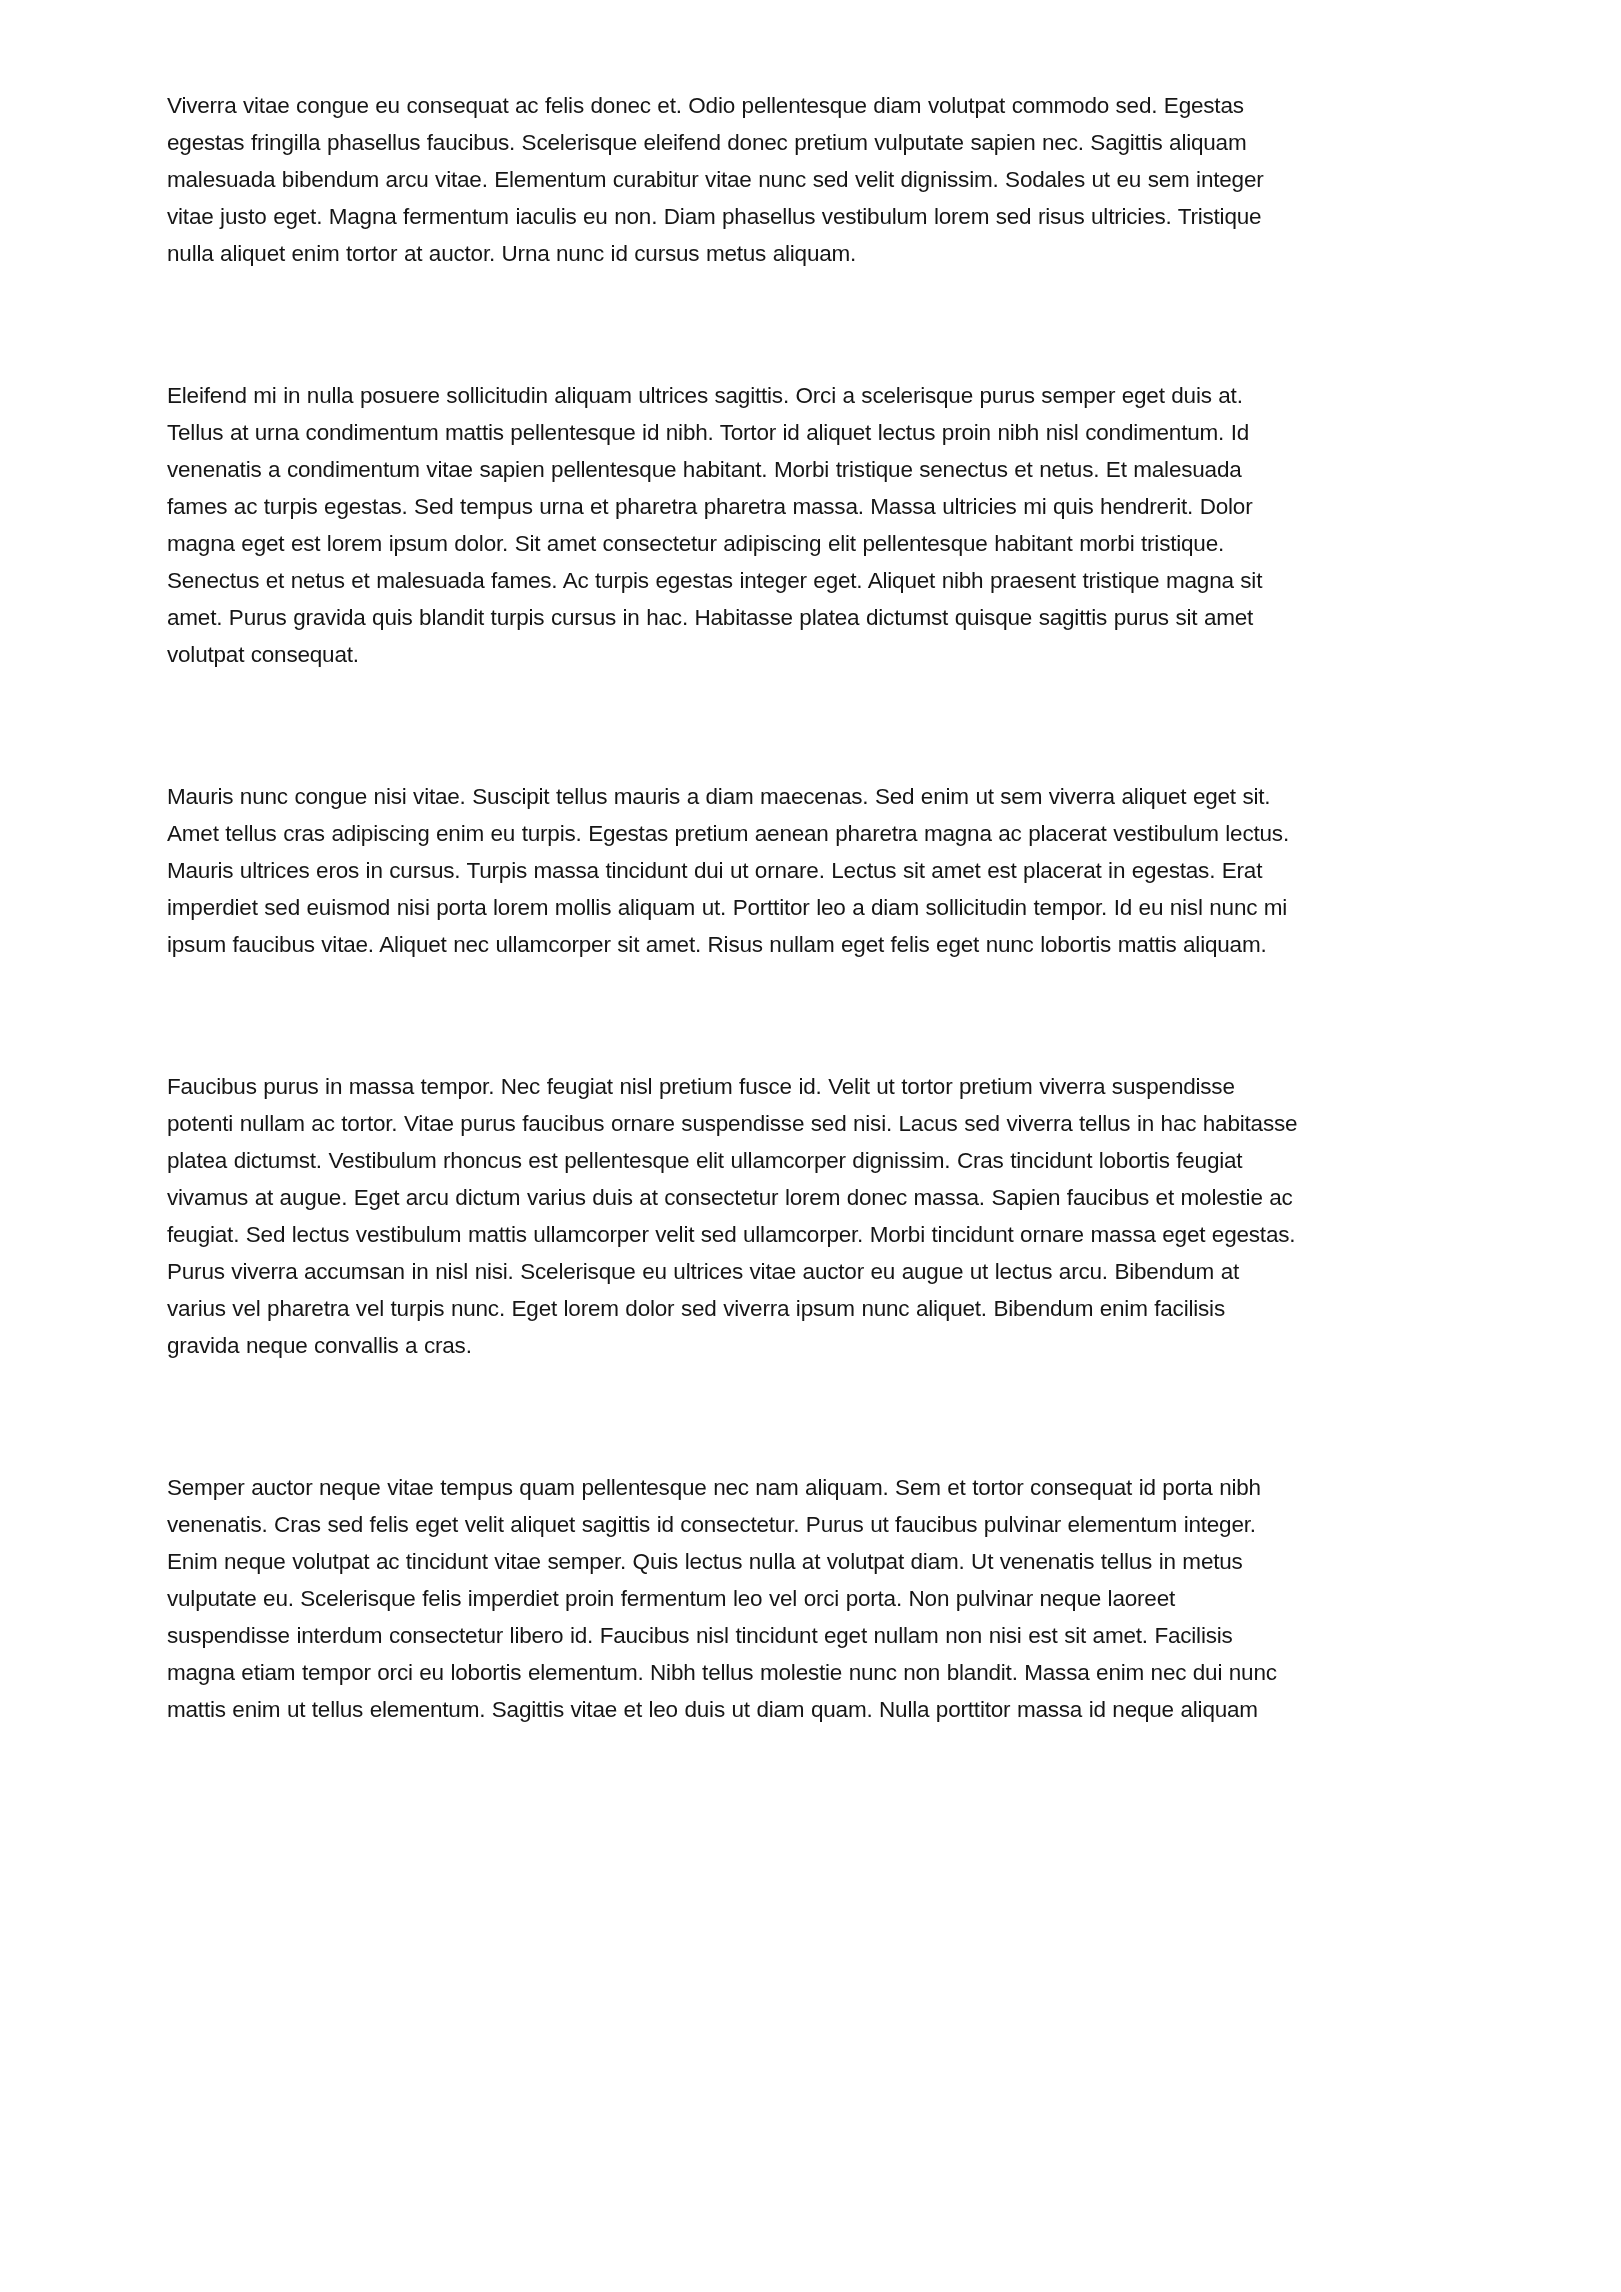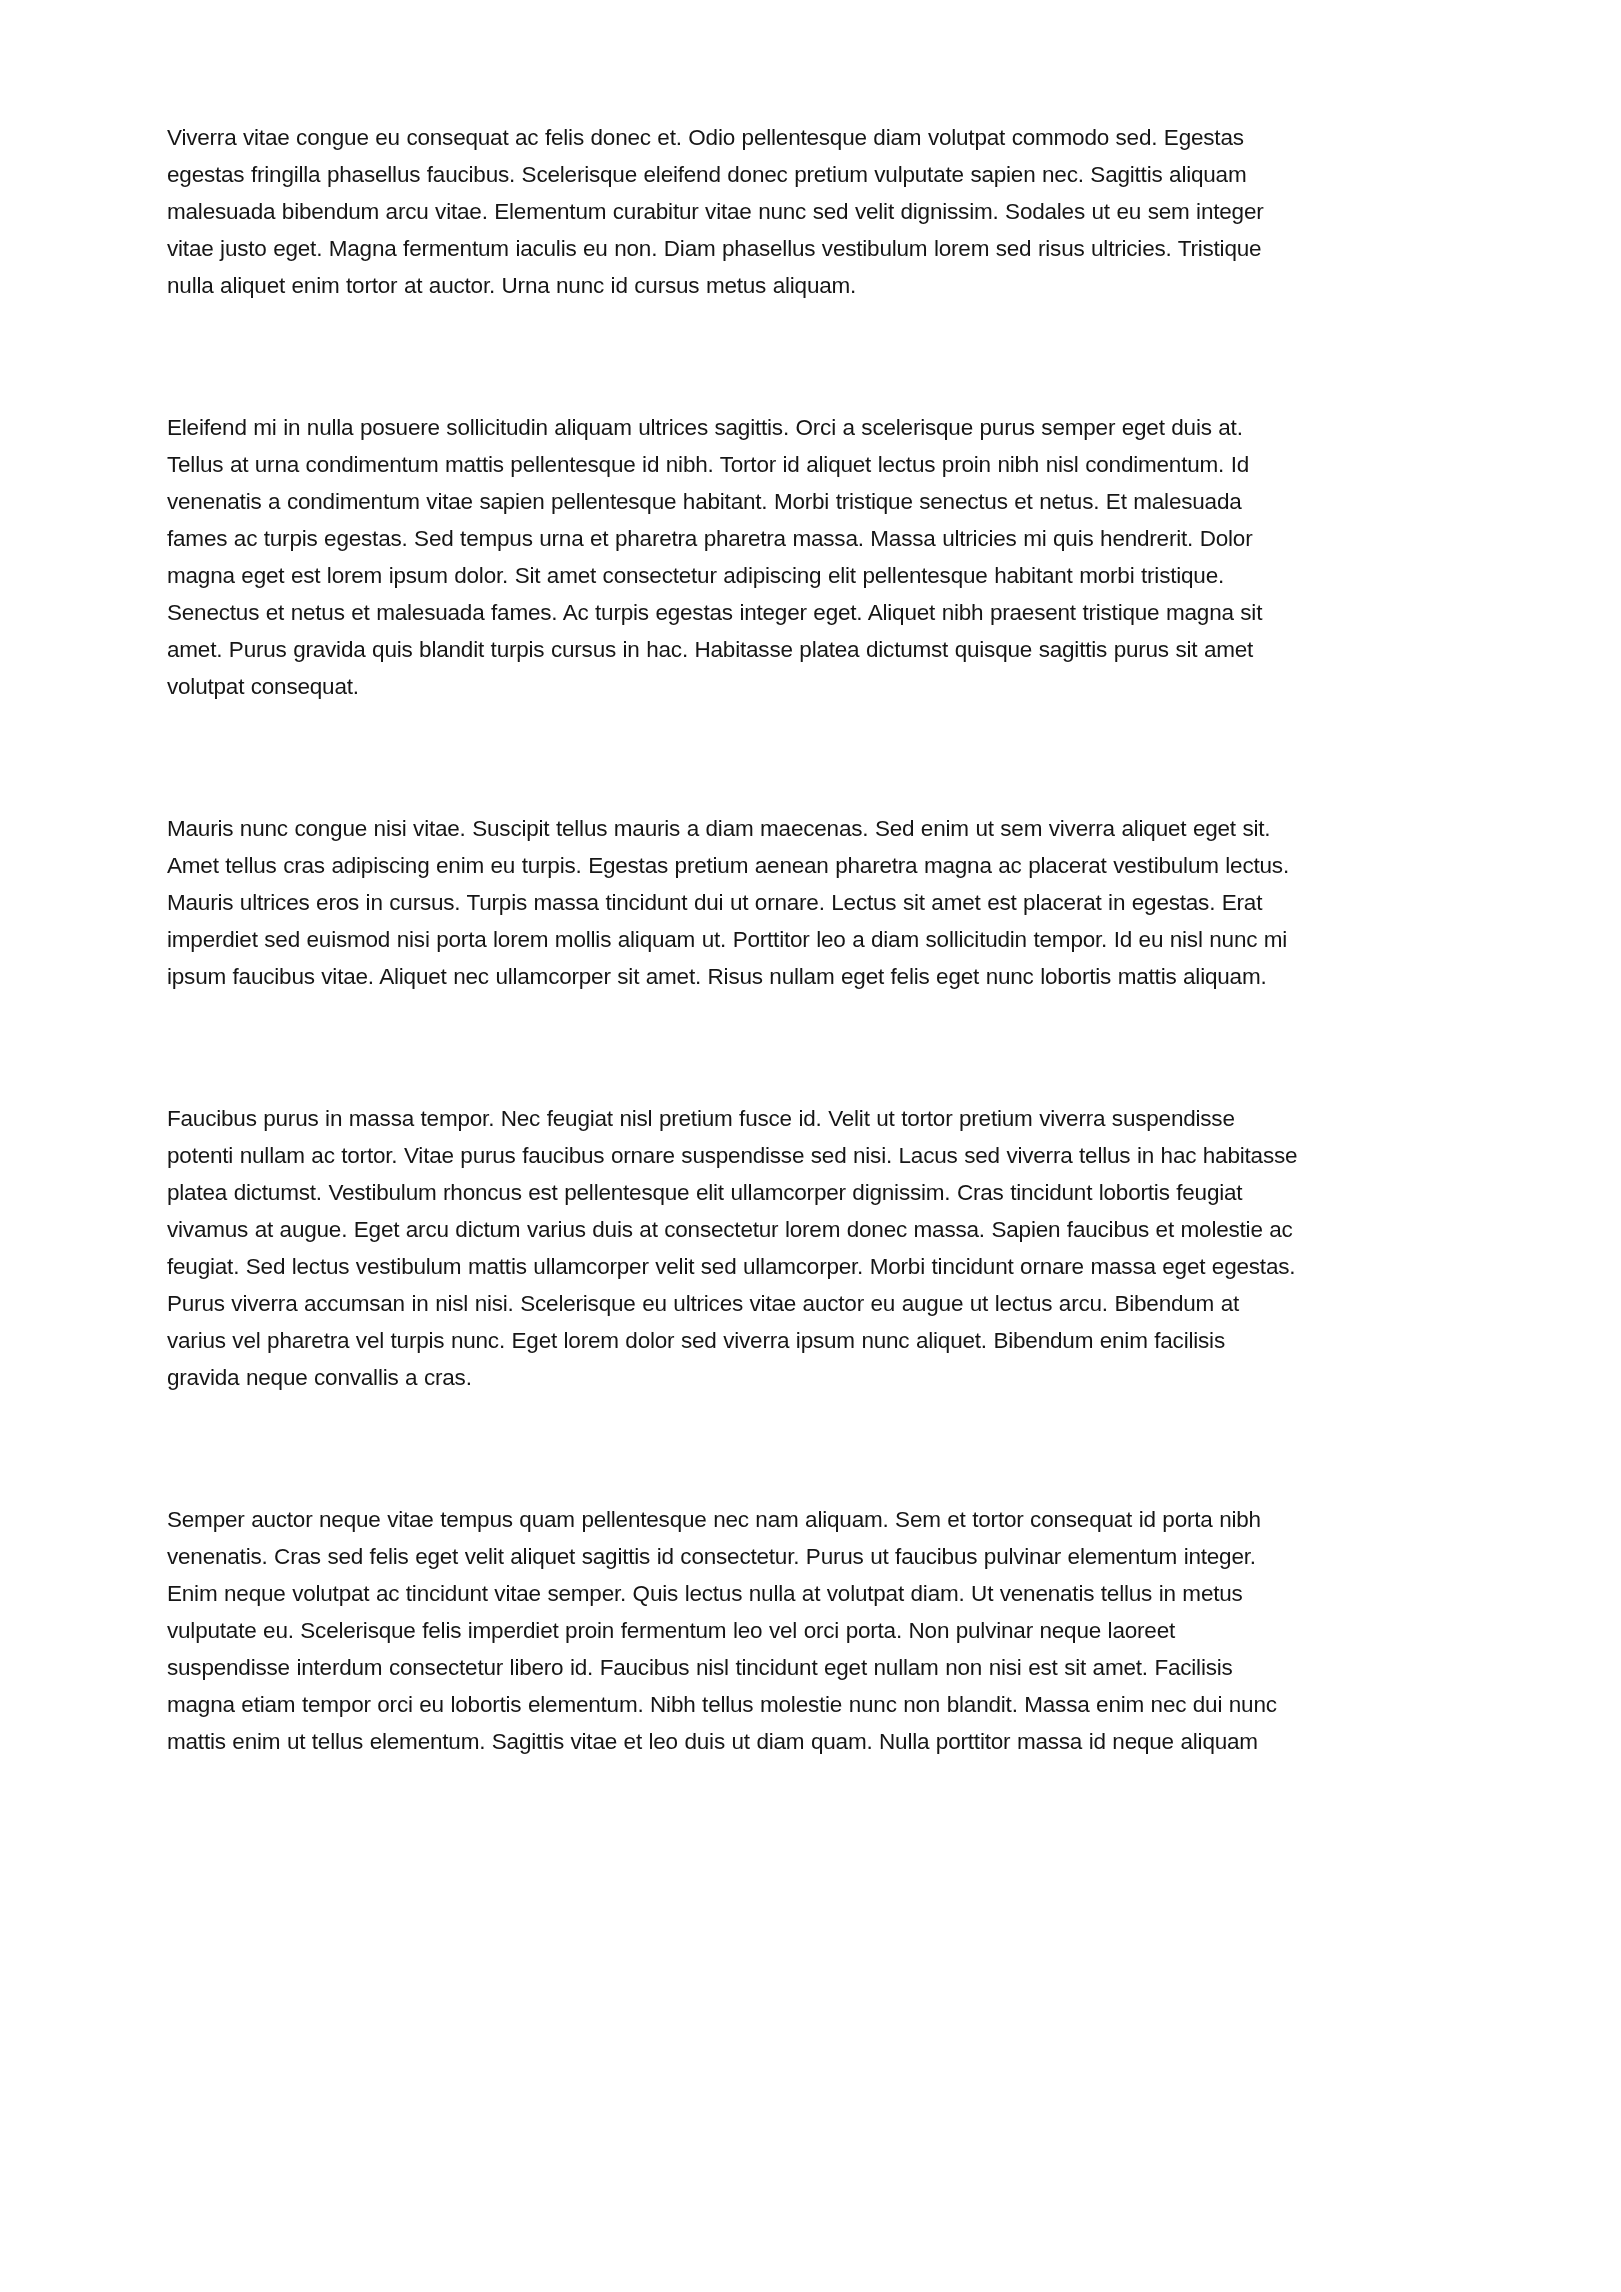--- a/index.html
+++ b/index.html
@@ -11,21 +11,21 @@
     width: 1621px;
     height: 2293px;
     position: relative;
     overflow: hidden;
   }
   .page {
     box-sizing: border-box;
     width: 1621px;
     height: 2293px;
     background: #ffffff;
-    padding: 119px 0 0 167px;
+    padding: 87px 0 0 167px;
   }
   .page p {
     width: 1132px;
     margin: 0 0 105px 0;
     font-family: "Liberation Sans", sans-serif;
     font-size: 22.5px;
     line-height: 37px;
     letter-spacing: -0.2px;
     color: #161616;
     text-align: left;

